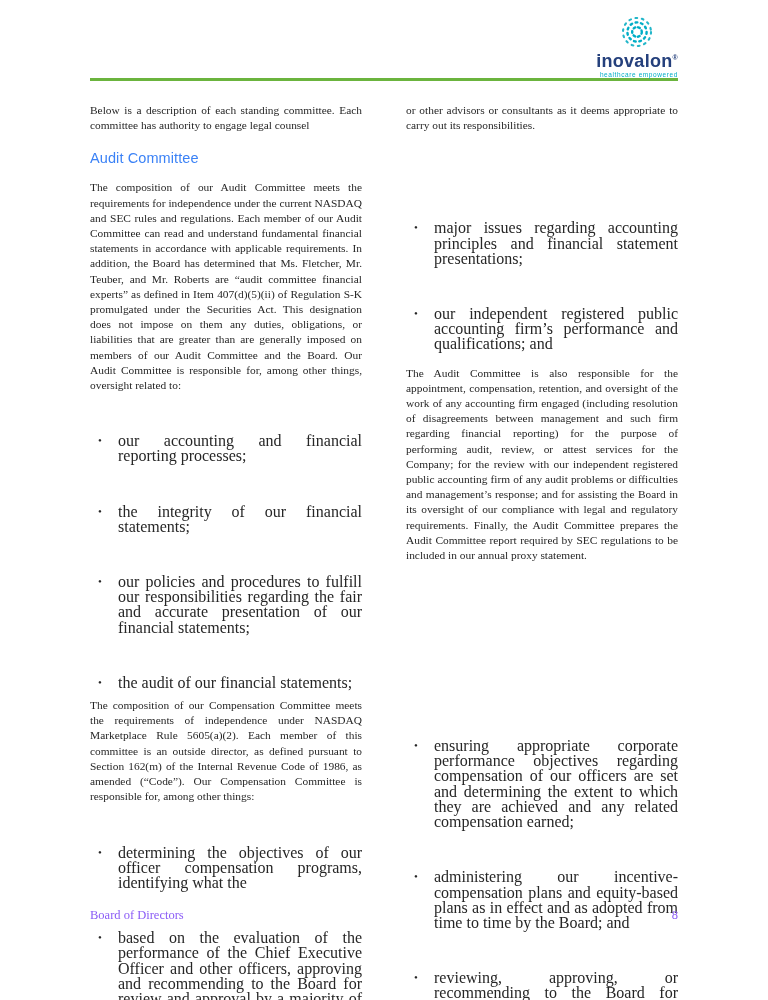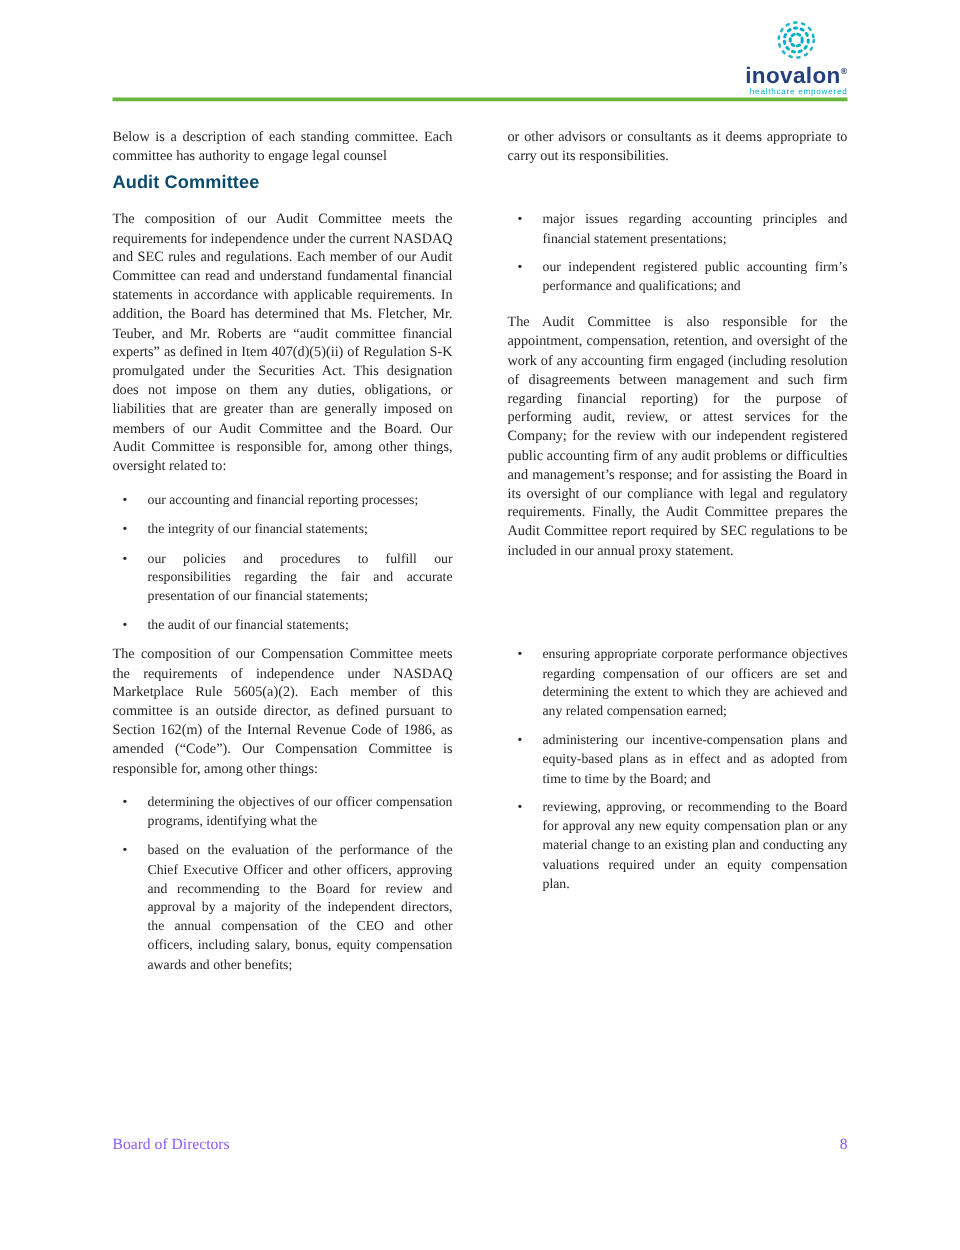--- a/index.html
+++ b/index.html
@@ -29,31 +29,32 @@
     align-self: flex-end; margin-top: 1px;
   }
   .rule { height: 3px; background: #6bb43e; margin-top: 4px; }
 
   
   .two-col { display: grid; grid-template-columns: 1fr 1fr; column-gap: 44px; }
   .intro { margin-top: 22px; }
   .body { font-size: 11.4px; line-height: 15.2px; text-align: justify; }
   .heading {
     font-family: "Liberation Sans", sans-serif;
-    font-size: 14.5px; font-weight: bold; color: #0c4a6e;
-    margin-top: 5px; margin-bottom: 14px; letter-spacing: 0.1px;
+    font-size: 14.5px; font-weight: normal; color: #3b82f6;
+    margin-top: 17px; margin-bottom: 14px; letter-spacing: 0.1px;
   }
   .col .body { margin-bottom: 12px; }
   ul.bullets { list-style: none; }
   ul.bullets li {
     position: relative;
     padding-left: 28px;
-    font-size: 11px; line-height: 15.2px;
+    font-size: 16px; line-height: 15.2px;
     text-align: justify;
     margin-bottom: 8px;
+    margin-top: 40px;
   }
   ul.bullets li::before {
     content: "\2022";
     position: absolute; left: 8px; top: 0;
     font-size: 11px;
   }
   .continuation {
     padding-left: 28px;
     font-size: 11.4px; line-height: 15.2px;
     text-align: justify;

